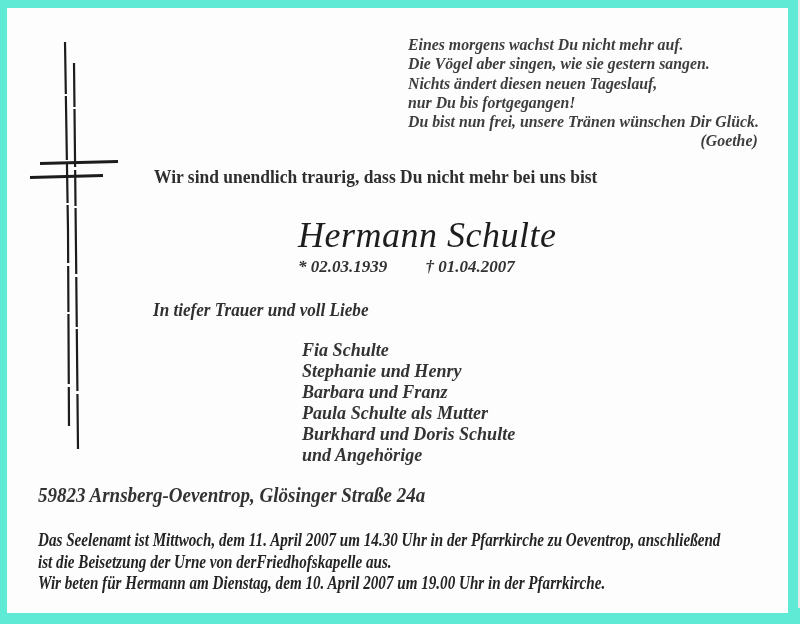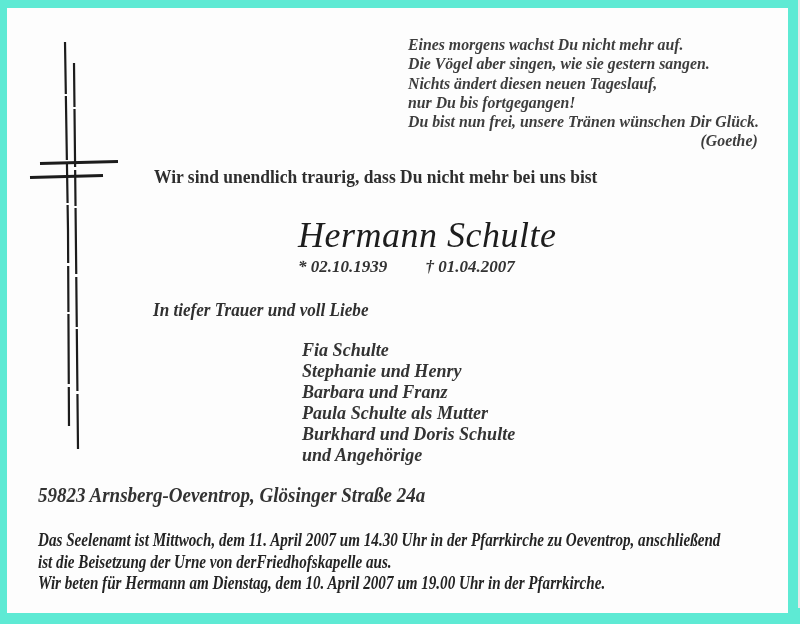--- a/index.html
+++ b/index.html
@@ -164,21 +164,21 @@
     <div>nur Du bis fortgegangen!</div>
     <div>Du bist nun frei, unsere Tränen wünschen Dir Glück.</div>
     <div class="poem-attr">(Goethe)</div>
   </div>
 
   <div class="intro">Wir sind unendlich traurig, dass Du nicht mehr bei uns bist</div>
 
   <div class="name">Hermann Schulte</div>
 
   <div class="dates">
-    <span>* 02.10.1939</span>
+    <span>* 02.03.1939</span>
     <span class="death">† 01.04.2007</span>
   </div>
 
   <div class="mourning">In tiefer Trauer und voll Liebe</div>
 
   <div class="mourners">
     <div>Fia Schulte</div>
     <div>Stephanie und Henry</div>
     <div>Barbara und Franz</div>
     <div>Paula Schulte als Mutter</div>

